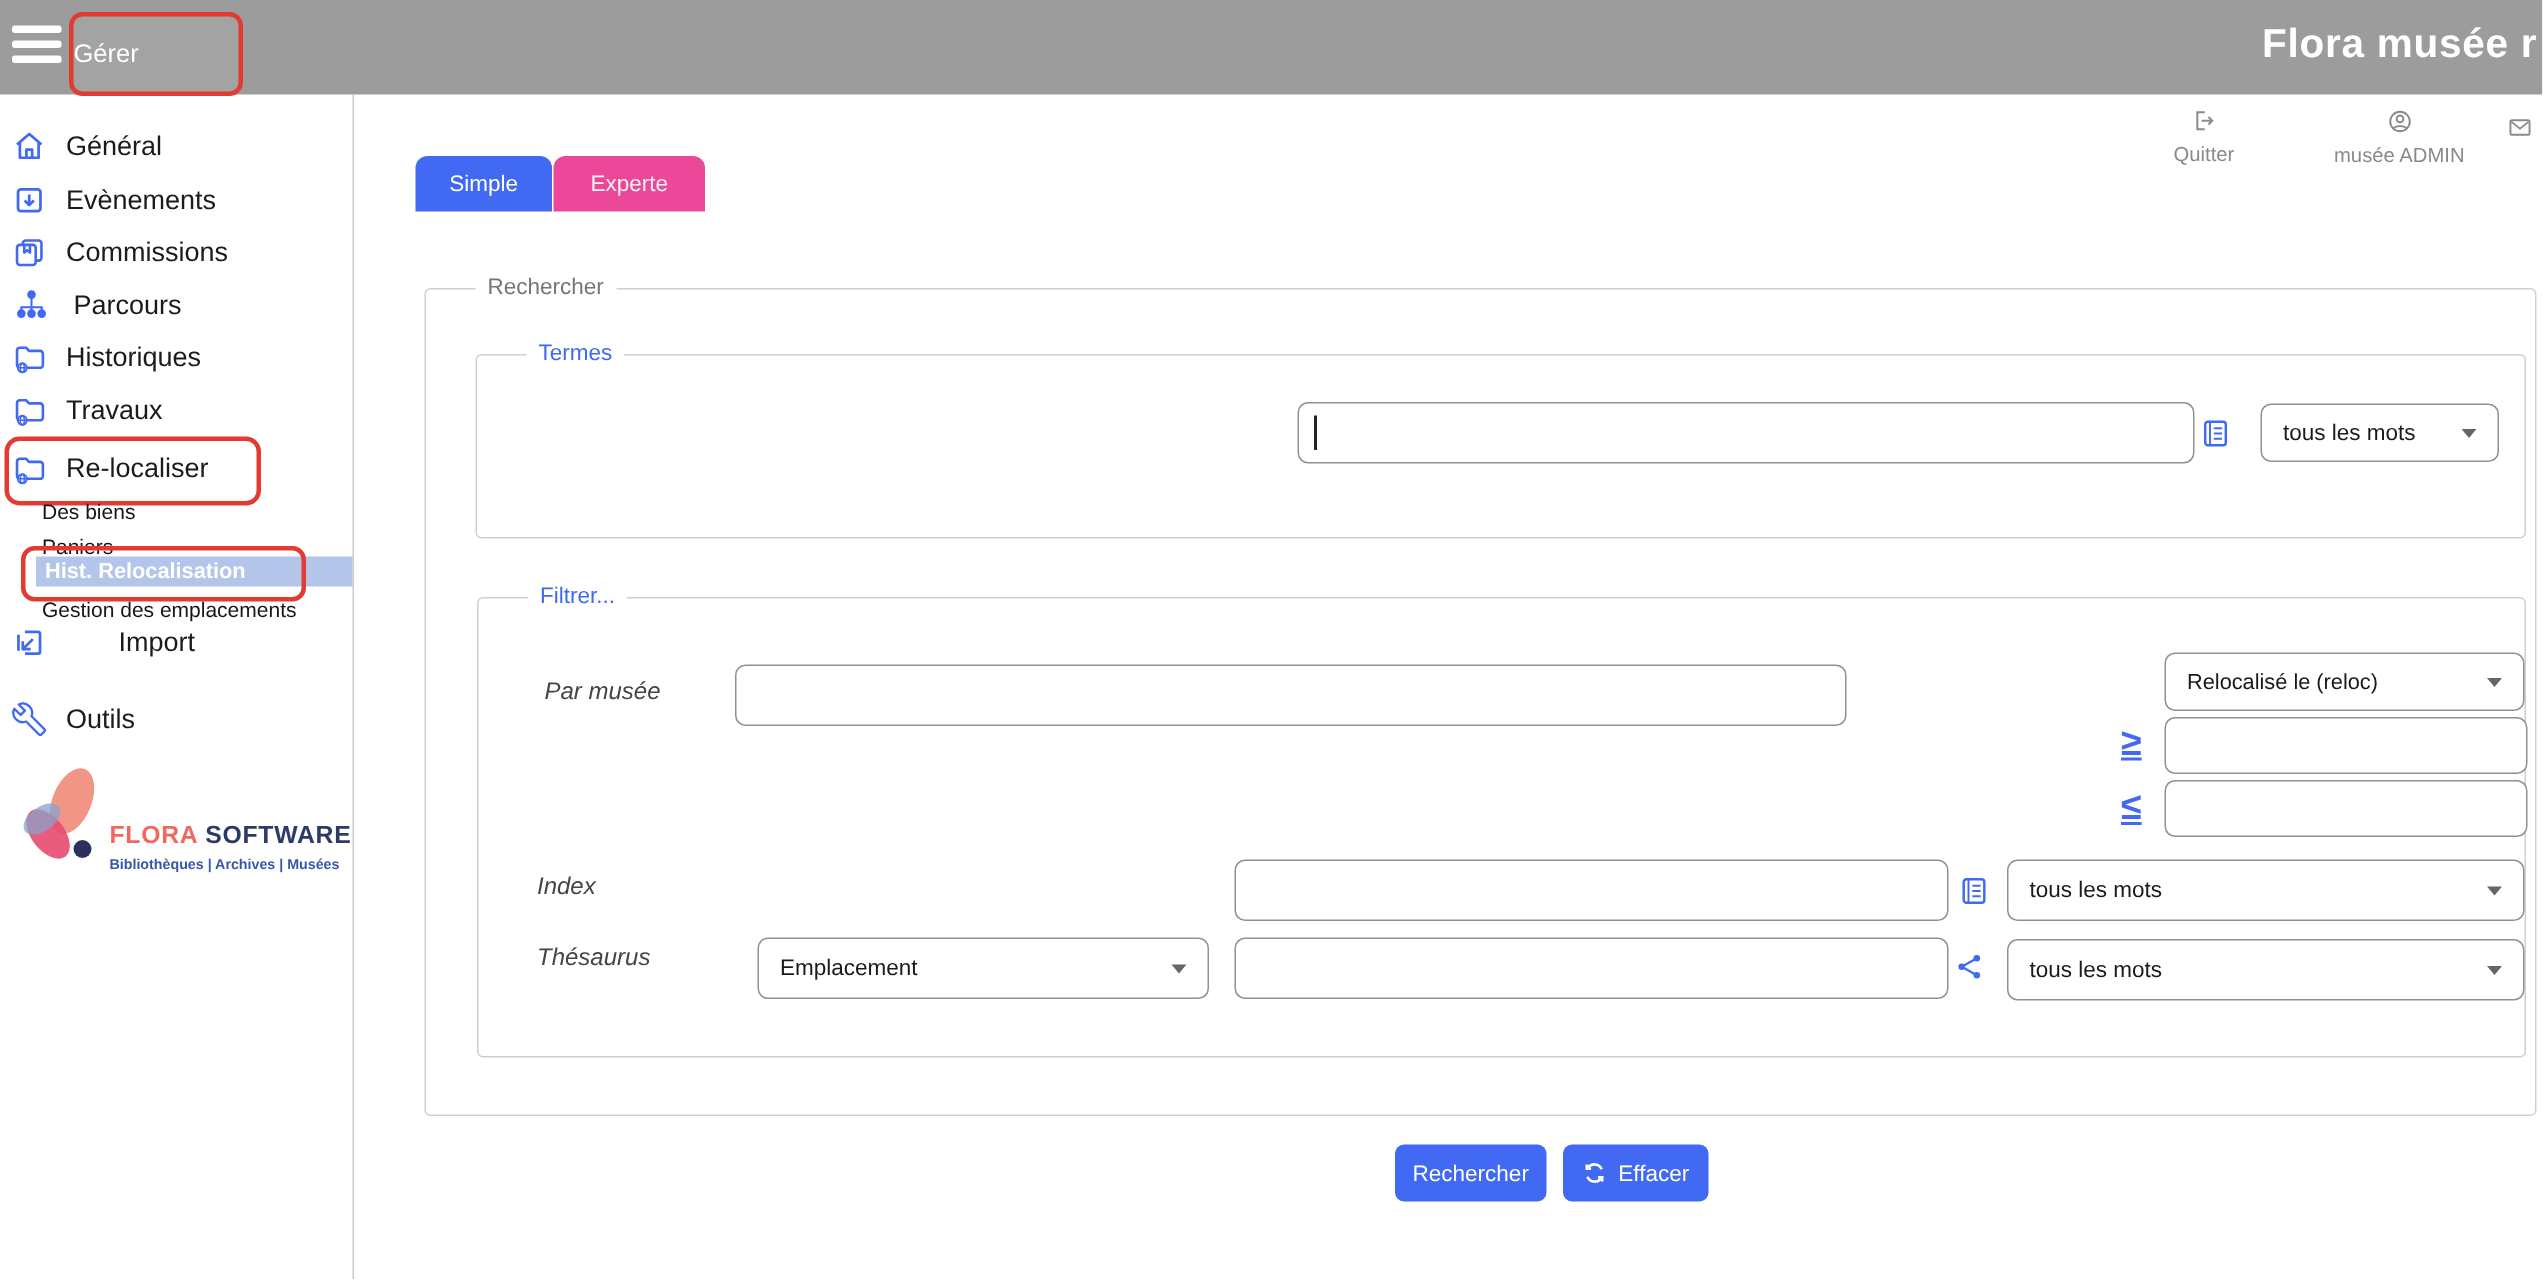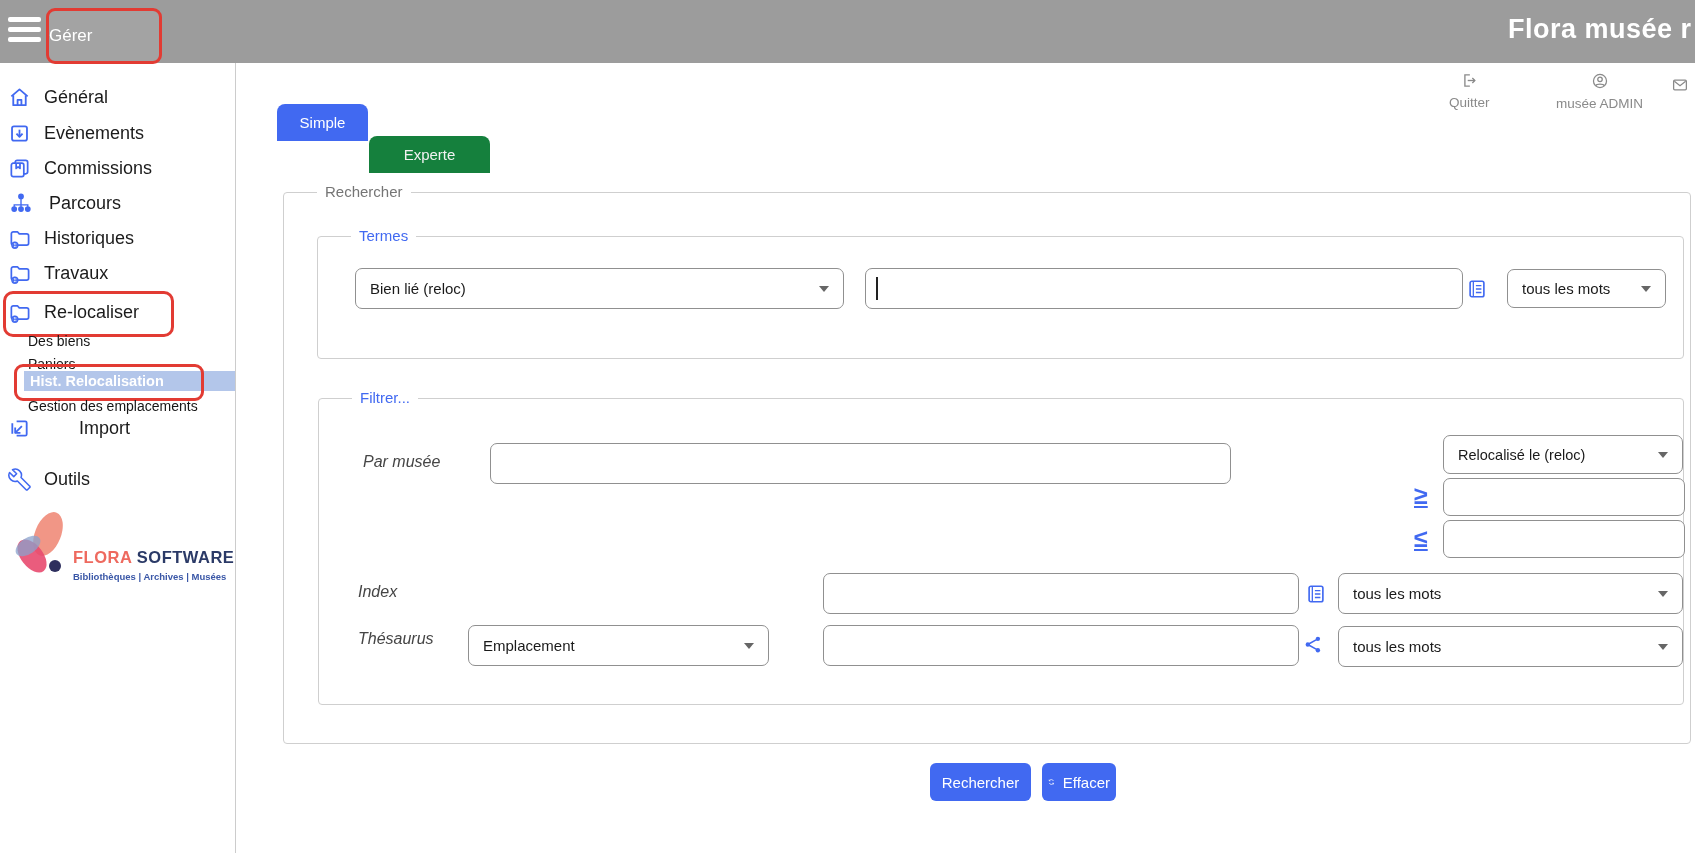--- a/index.html
+++ b/index.html
@@ -30,21 +30,21 @@
   .red-box{border:3px solid #e23b33;border-radius:10px;pointer-events:none;}
   #logo-text1{left:73px;top:548px;font-size:16.5px;font-weight:bold;letter-spacing:.5px;white-space:nowrap;}
   #logo-text1 .b1{color:#ee6a5f;}
   #logo-text1 .b2{color:#2b3a67;}
   #logo-text2{left:73px;top:571px;font-size:9.5px;font-weight:bold;color:#3a57a7;white-space:nowrap;}
 
   
   .tab{top:104px;height:37px;border-radius:8px 8px 0 0;display:flex;align-items:center;justify-content:center;
        font-size:15px;cursor:pointer;}
   #tab-simple{left:277px;width:91px;background:#4169f1;color:#fff;}
-  #tab-experte{left:369px;width:121px;background:#15803d;color:#f2f2f2;margin-top:32px;}
+  #tab-experte{left:369px;width:101px;background:#ec4899;color:#f2f2f2;}
 
   
   .fieldset{border:1px solid #cfcfcf;border-radius:4px;}
   .legend{position:absolute;top:-10px;left:33px;background:#fff;padding:0 8px;font-size:15px;}
   .legend.gray{color:#757575;}
   .legend.blue{color:#4169f1;}
 
   
   .selbox{display:flex;align-items:center;justify-content:space-between;border:1px solid #909090;border-radius:7px;
           background:#fff;padding:0 14px;font-size:15px;color:#1a1a1a;cursor:pointer;box-sizing:border-box;}
@@ -212,24 +212,20 @@
   <div class="abs tab" id="tab-experte">
       <span>Experte</span>
     </div>
 
   <div class="abs fieldset" style="left:283px;top:192px;width:1406px;height:550px;">
     <span class="legend gray">Rechercher</span>
   </div>
 
   <div class="abs fieldset" style="left:317px;top:236px;width:1365px;height:121px;">
     <span class="legend blue">Termes</span>
-  </div>
-  <div class="abs selbox" style="left:355px;top:268px;width:489px;height:41px;">
-    <span>Bien lié (reloc)</span>
-    <span class="selarrow"></span>
   </div>
   <input class="abs inp" style="left: 865px; top: 268px; width: 598px; height: 41px;" value="">
   <div class="caret"></div>
   <svg class="abs" style="left:1466px;top:278px;" width="22" height="22" viewBox="0 0 24 24" fill="none" stroke="#4169f1" stroke-width="1.8">
       <rect x="4.5" y="3.5" width="15" height="17" rx="2"></rect>
       <path d="M8 3.5v17" stroke-width="1.4"></path>
       <path d="M10.8 8.2h6M10.8 12h6M10.8 15.8h6" stroke-width="1.4"></path>
     </svg>
   <div class="abs selbox" style="left:1507px;top:269px;width:159px;height:39px;">
     <span>tous les mots</span>
@@ -258,40 +254,40 @@
       <rect x="4.5" y="3.5" width="15" height="17" rx="2"></rect>
       <path d="M8 3.5v17" stroke-width="1.4"></path>
       <path d="M10.8 8.2h6M10.8 12h6M10.8 15.8h6" stroke-width="1.4"></path>
     </svg>
   <div class="abs selbox" style="left:1338px;top:573px;width:345px;height:41px;">
     <span>tous les mots</span>
     <span class="selarrow"></span>
   </div>
 
   <div class="abs flabel" style="left:358px;top:630px;">Thésaurus</div>
-  <div class="abs selbox" style="left:468px;top:625px;width:301px;height:41px;gap:28px;">
+  <div class="abs selbox" style="left:505px;top:625px;width:301px;height:41px;gap:28px;">
     <span>Emplacement</span>
     <span class="selarrow"></span>
   </div>
   <input class="abs inp" style="left: 823px; top: 625px; width: 476px; height: 41px;" value="">
   <svg class="abs" style="left:1303px;top:634px;" width="21" height="21" viewBox="0 0 24 24">
       <path d="M5.5 12 17 5.5M5.5 12 17 18.5" stroke="#4169f1" stroke-width="1.7" fill="none"></path>
       <circle cx="5.5" cy="12" r="2.5" fill="#4169f1"></circle>
       <circle cx="17" cy="5.5" r="2.5" fill="#4169f1"></circle>
       <circle cx="17" cy="18.5" r="2.5" fill="#4169f1"></circle>
     </svg>
   <div class="abs selbox" style="left:1338px;top:626px;width:345px;height:41px;">
     <span>tous les mots</span>
     <span class="selarrow"></span>
   </div>
 
   <button class="abs btn" style="left:930px;width:101px;">
     <span>Rechercher</span>
   </button>
-  <button class="abs btn" style="left:1042px;width:74px;">
+  <button class="abs btn" style="left:1042px;width:97px;">
     <svg width="16" height="16" viewBox="0 0 24 24" fill="none" stroke="#fff" stroke-width="2.6">
         <path d="M19.2 8.2A8 8 0 0 0 5.6 6.4L4.3 7.8"></path>
         <path d="M4.3 3.6v4.2h4.2"></path>
         <path d="M4.8 15.8a8 8 0 0 0 13.6 1.8l1.3-1.4"></path>
         <path d="M19.7 20.4v-4.2h-4.2"></path>
       </svg>
     <span>Effacer</span>
   </button>
 
 </div>

